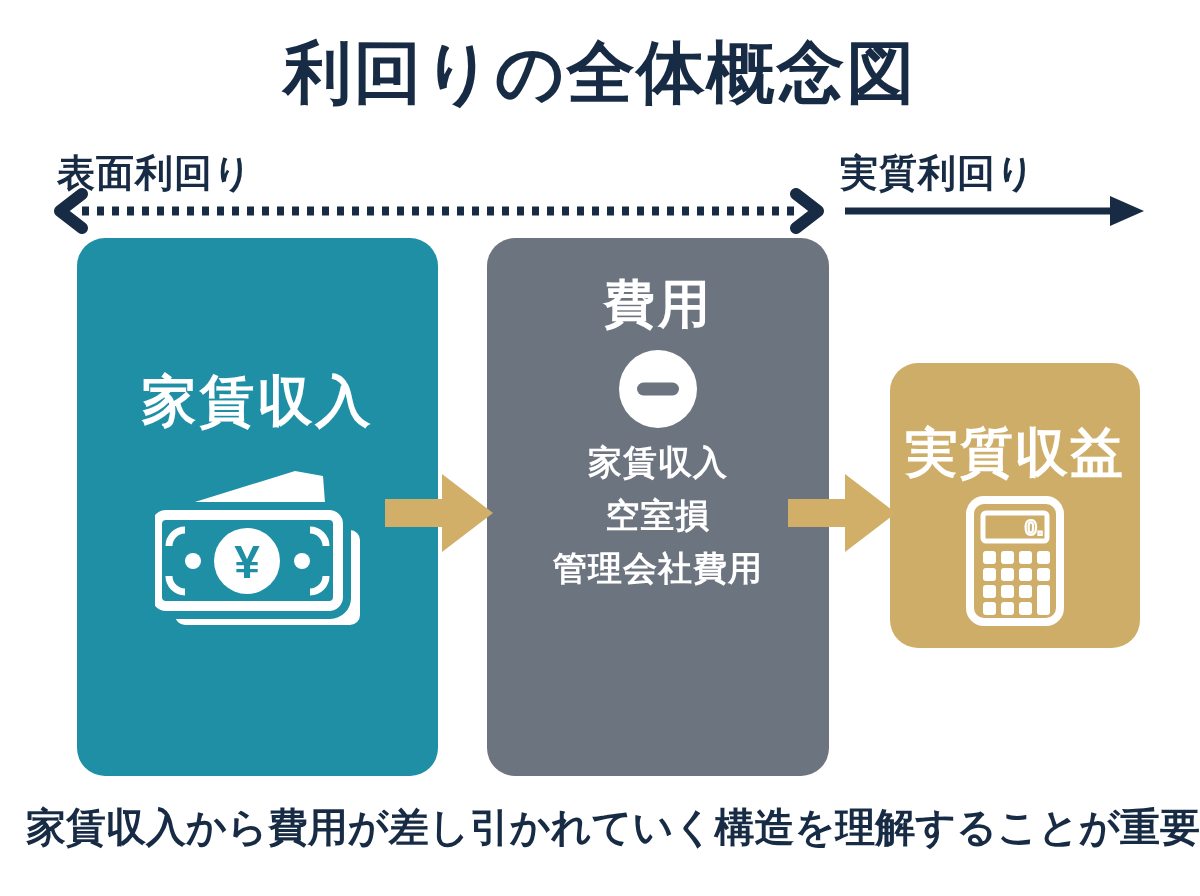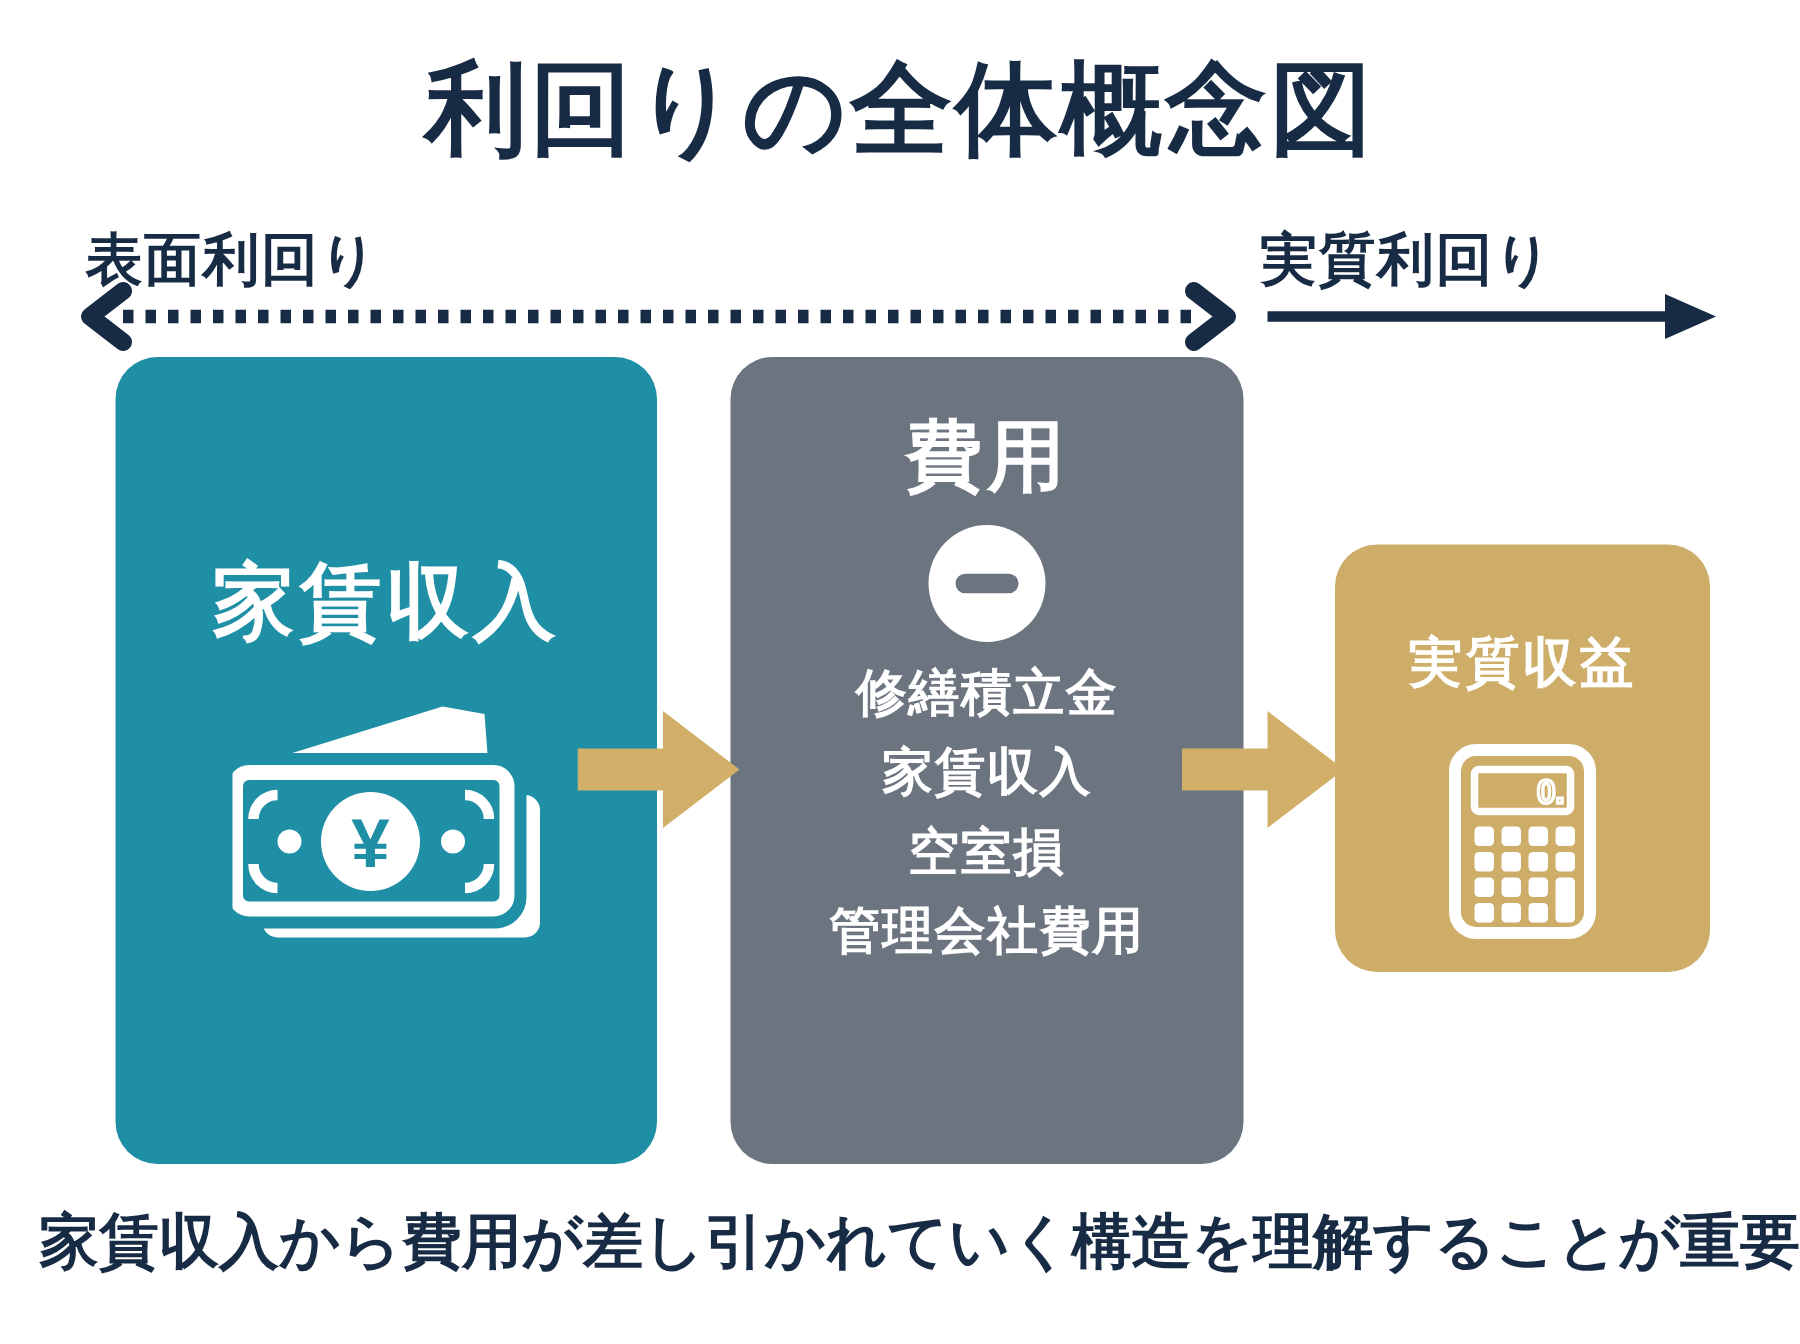--- a/index.html
+++ b/index.html
@@ -20,21 +20,21 @@
   .axis-arrows{position:absolute;left:0;top:186px;width:1200px;height:50px;}
   .box{position:absolute;border-radius:28px;}
   .box.income{left:57px;top:238px;width:361px;height:538px;background:#1F8FA5;margin-left:20px;}
   .box.expenses{left:487px;top:238px;width:342px;height:538px;background:#6C7480;}
   .box.profit{left:890px;top:363px;width:250px;height:285px;background:#CDAD67;}
   .box-label{
     position:absolute;left:0;width:100%;text-align:center;color:#ffffff;font-weight:800;
   }
   .income-label{top:127px;font-size:55px;letter-spacing:3px;}
   .expenses-label{top:32px;font-size:52px;letter-spacing:3px;}
-  .profit-label{top:55px;font-size:36px;letter-spacing:2px;}
+  .profit-label{top:55px;font-size:53px;letter-spacing:2px;}
   .money-icon-wrap{position:absolute;left:78px;top:230px;width:210px;height:162px;}
   .minus-circle{
     position:absolute;top:112px;left:50%;transform:translateX(-50%);
     width:78px;height:78px;border-radius:50%;background:#ffffff;
   }
   .minus-bar{
     position:absolute;top:50%;left:50%;transform:translate(-50%,-50%);
     width:42px;height:13px;border-radius:7px;background:#6C7480;
   }
   .expense-list{position:absolute;top:198px;left:0;width:100%;}
@@ -92,21 +92,20 @@
       </svg>
     </div>
   </div>
 
   <div class="box expenses">
     <div class="box-label expenses-label">費用</div>
     <div class="minus-circle">
       <div class="minus-bar"></div>
     </div>
     <div class="expense-list">
-      <div class="expense-item">修繕積立金</div>
       <div class="expense-item">家賃収入</div>
       <div class="expense-item">空室損</div>
       <div class="expense-item">管理会社費用</div>
     </div>
   </div>
 
   <div class="box profit">
     <div class="box-label profit-label">実質収益</div>
     <div class="calc-icon-wrap">
       <svg viewBox="0 0 98 130" width="98" height="130">

